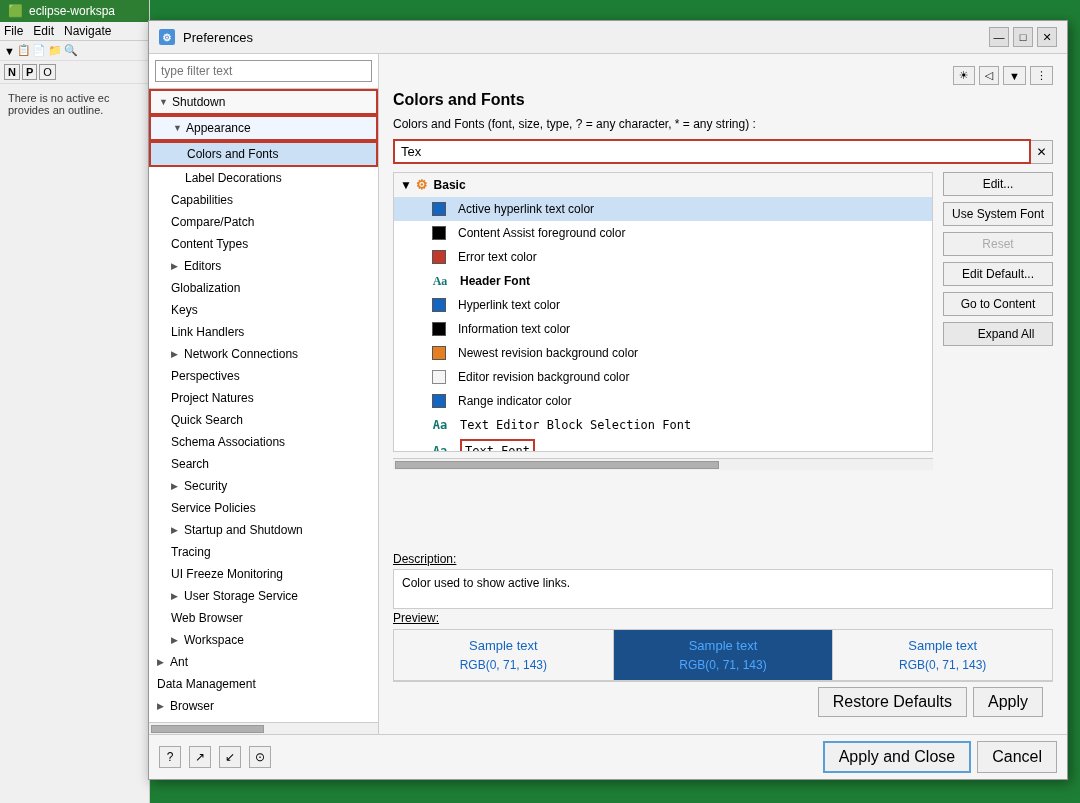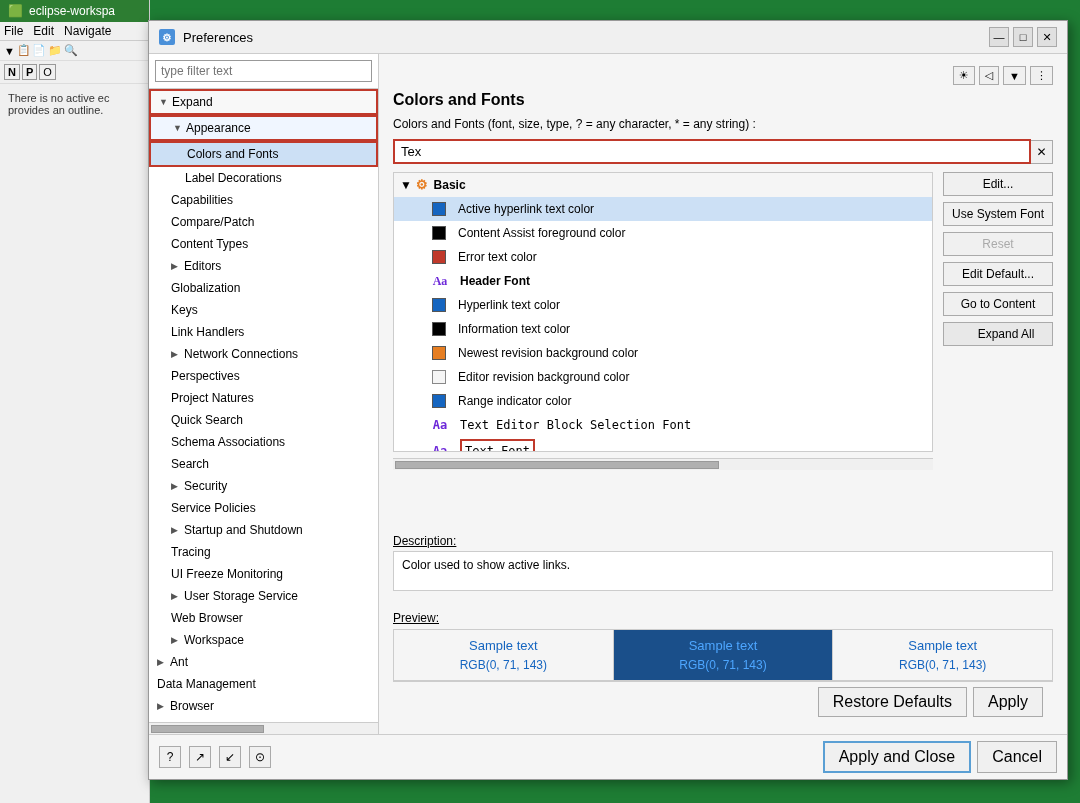--- a/index.html
+++ b/index.html
@@ -240,21 +240,21 @@
     }
     .color-swatch.blue { background: #1565c0; }
     .color-swatch.black { background: #000000; }
     .color-swatch.red { background: #c0392b; }
     .color-swatch.white-bordered { background: #f5f5f5; border: 1px solid #888; }
     .color-swatch.orange { background: #e67e22; }
     .font-icon {
       font-family: serif;
       font-size: 12px;
       font-weight: bold;
-      color: #6d28d9;
+      color: #0f766e;
       width: 16px;
       text-align: center;
     }
     .color-group-header {
       padding: 2px 6px;
       display: flex;
       align-items: center;
       gap: 4px;
       font-weight: bold;
       font-size: 12px;
@@ -330,21 +330,21 @@
     .description-box {
       border: 1px solid #ccc;
       background: #fff;
       padding: 6px 8px;
       font-size: 12px;
       min-height: 40px;
     }
 
     
     .preview-section {
-      margin-top: 20px;
+      margin-top: 2px;
     }
     .preview-label {
       font-size: 12px;
       text-decoration: underline;
       margin-bottom: 4px;
     }
     .preview-box {
       display: flex;
       border: 1px solid #ccc;
       overflow: hidden;
@@ -483,21 +483,21 @@
   <div class="dialog-body">
 
     <div class="left-panel">
       <div class="filter-input-container">
         <input class="filter-input" type="text" placeholder="type filter text" style="">
       </div>
       <div class="tree-container">
 
         <div class="tree-item indent-1" style="border:2px solid #c0392b; background:#f8f8f8;">
           <span class="expand-arrow">▼</span>
-          <span>Expand</span>
+          <span>Shutdown</span>
         </div>
 
         <div class="tree-item indent-2" style="border:2px solid #c0392b; background:#f0f6ff;">
           <span class="expand-arrow">▼</span>
           <span>Appearance</span>
         </div>
 
         <div class="tree-item indent-3" style="background:#cce0f5; border:2px solid #c0392b;">
           <span>Colors and Fonts</span>
         </div>

